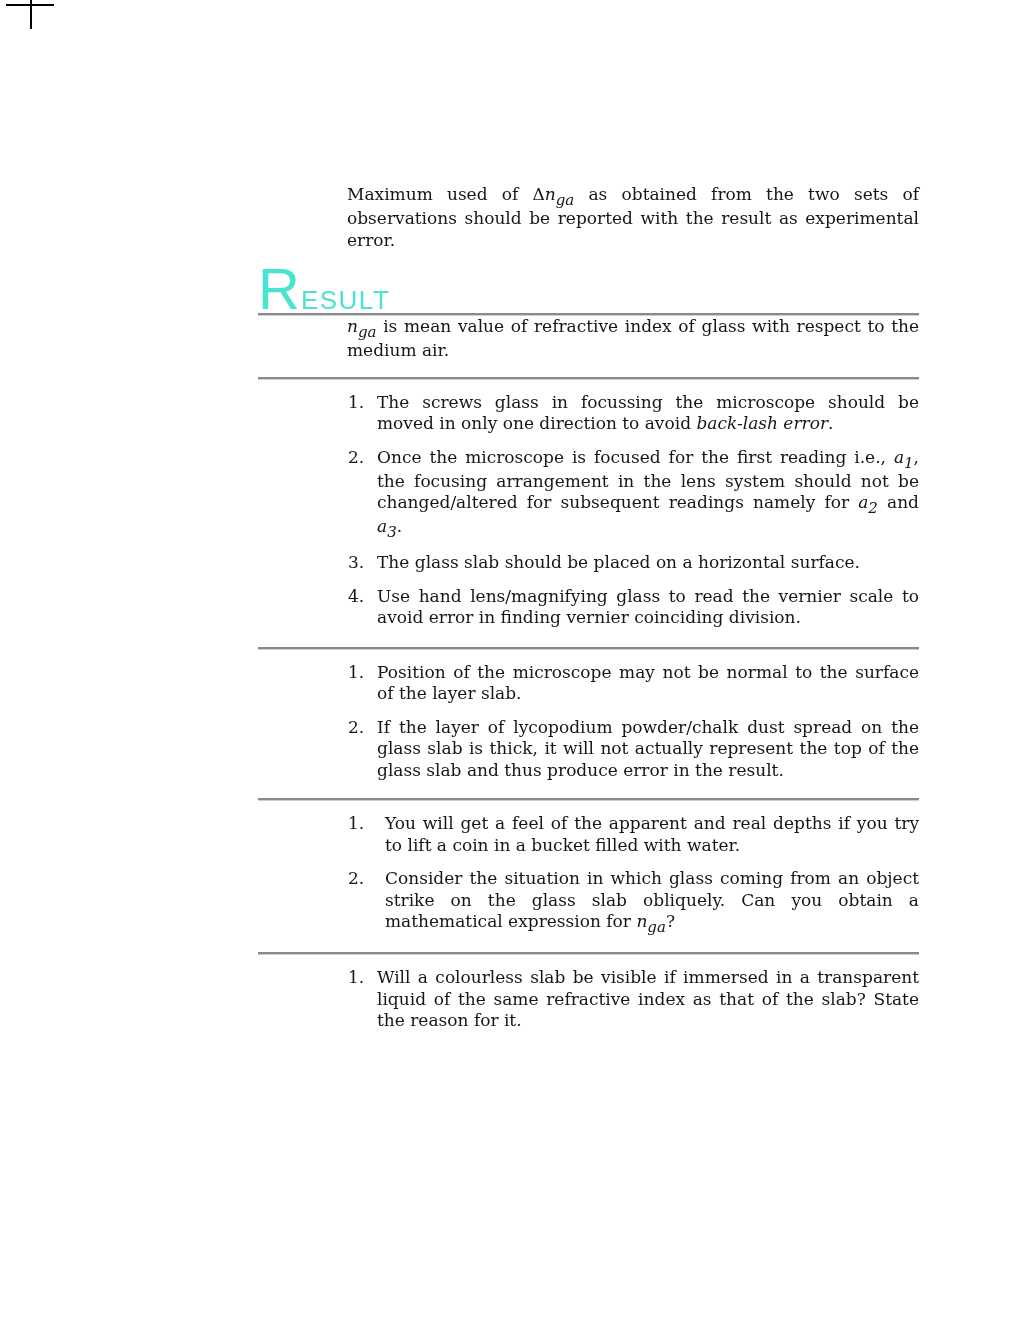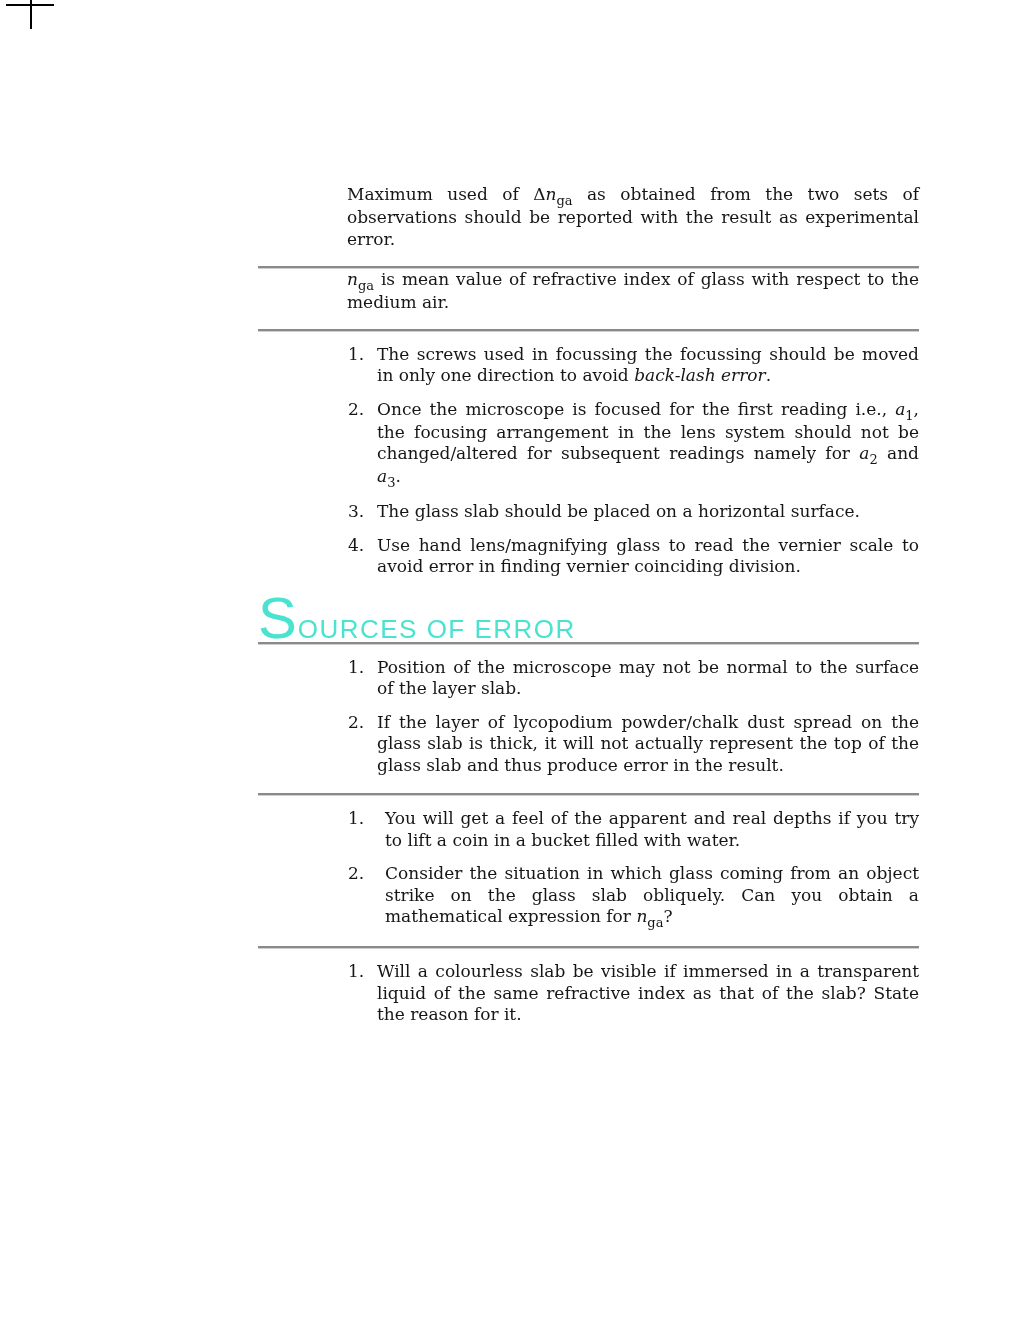--- a/index.html
+++ b/index.html
@@ -91,66 +91,67 @@
     width: 29px;
   }
   .wide .item .num { width: 37px; }
   .item .itext {
     flex: 1;
     text-align: justify;
   }
 
   .i { font-style: italic; }
   .sub {
-    font-size: 13px;
+    font-size: 15px;
+    font-style: italic;
     vertical-align: -5px;
     line-height: 1;
   }
 </style>
 </head>
 <body>
 
 <div class="crop-h"></div>
 <div class="crop-v"></div>
 
 <div class="content">
 
   <p class="para indent intro"><span>Maximum used of Δ</span><span class="i">n</span><span class="sub">ga</span><span> as obtained from the two sets of observations should be reported with the result as experimental error.</span></p>
 
   <div class="section" id="sec-result">
+    <div class="section-heading"><span class="dropcap">R</span><span class="hrest">ESULT</span></div>
     <div class="rule"></div>
     <div class="sec-body">
       <p class="para indent"><span class="i">n</span><span class="sub">ga</span><span> is mean value of refractive index of glass with respect to the medium air.</span></p>
     </div>
   </div>
 
   <div class="section" id="sec-precautions">
     <div class="rule"></div>
     <div class="sec-body">
       <div class="item">
         <span class="num">1.</span>
-        <span class="itext"><span>The screws used in focussing the focussing should be moved in only one direction to avoid </span><span class="i">back-lash error</span><span>.</span></span>
+        <span class="itext"><span>The screws glass in focussing the microscope should be moved in only one direction to avoid </span><span class="i">back-lash error</span><span>.</span></span>
       </div>
       <div class="item">
         <span class="num">2.</span>
         <span class="itext"><span>Once the microscope is focused for the first reading i.e., </span><span class="i">a</span><span class="sub">1</span><span>, the focusing arrangement  in the lens system should not be changed/altered for subsequent readings namely for </span><span class="i">a</span><span class="sub">2</span><span> and </span><span class="i">a</span><span class="sub">3</span><span>.</span></span>
       </div>
       <div class="item">
         <span class="num">3.</span>
         <span class="itext"><span>The glass slab should be placed on a horizontal surface.</span></span>
       </div>
       <div class="item">
         <span class="num">4.</span>
         <span class="itext"><span>Use hand lens/magnifying glass to read the vernier scale to avoid error in finding vernier coinciding division.</span></span>
       </div>
     </div>
   </div>
 
   <div class="section" id="sec-sources">
-    <div class="section-heading"><span class="dropcap">S</span><span class="hrest">OURCES OF ERROR</span></div>
     <div class="rule"></div>
     <div class="sec-body">
       <div class="item">
         <span class="num">1.</span>
         <span class="itext"><span>Position of the microscope may not be normal to the surface of the layer slab.</span></span>
       </div>
       <div class="item">
         <span class="num">2.</span>
         <span class="itext"><span>If the layer of lycopodium powder/chalk dust spread on the glass slab is thick, it will not actually represent the top of the glass slab and thus produce error in the result.</span></span>
       </div>

